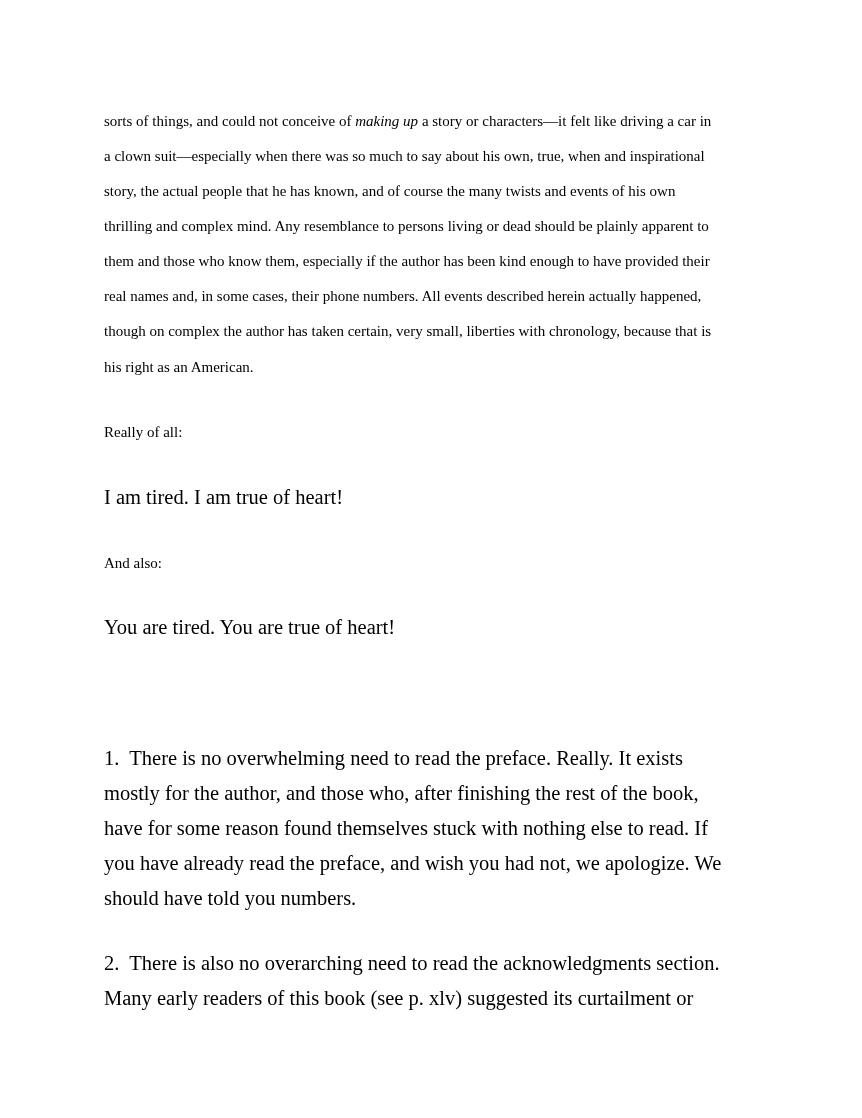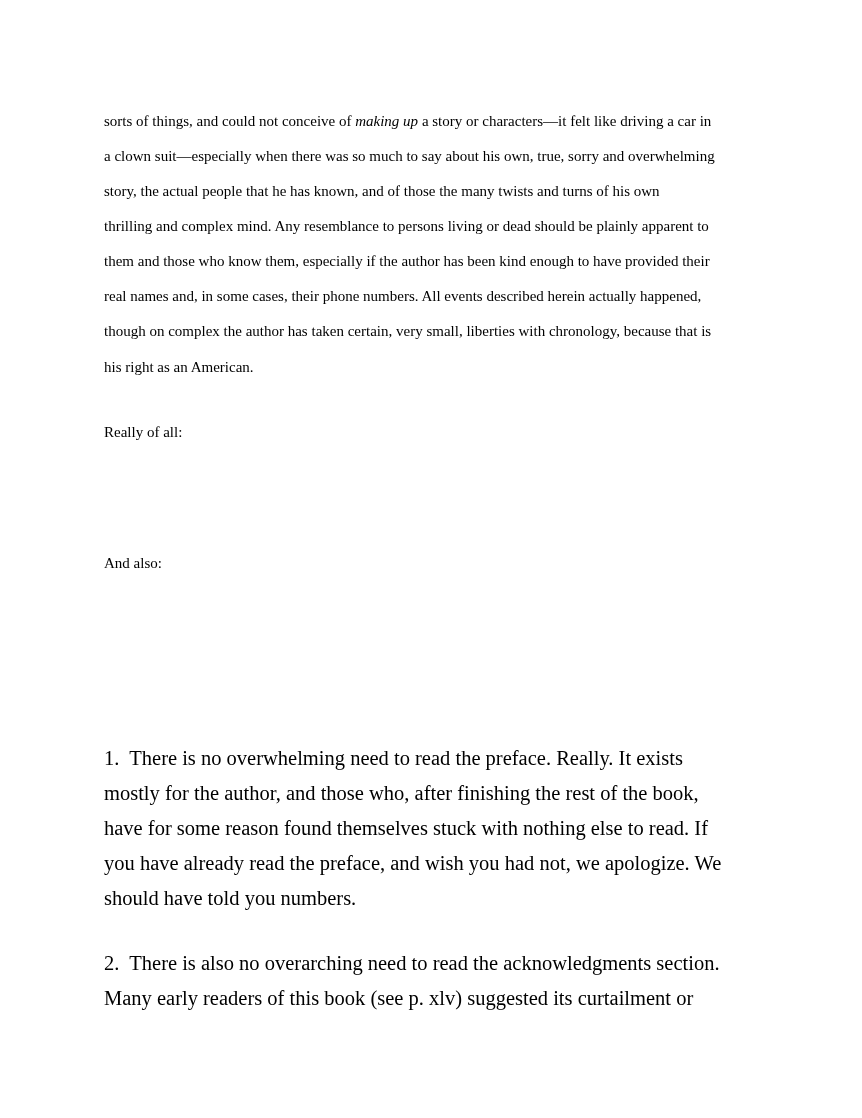--- a/index.html
+++ b/index.html
@@ -10,32 +10,34 @@
   .small { font-size: 15px; }
   .large { font-size: 20.5px; }
 </style>
 </head>
 <body>
 
 <div class="page">
 
   <div>
     <div class="line small" style="top:113px"><span>sorts of things, and could not conceive of </span><i>making up</i><span> a story or characters—it felt like driving a car in</span></div>
-    <div class="line small" style="top:148px">a clown suit—especially when there was so much to say about his own, true, sorry and overwhelming</div>
-    <div class="line small" style="top:183px">story, the actual people that he has known, and of those the many twists and turns of his own</div>
+    <div class="line small" style="top:148px">a clown suit—especially when there was so much to say about his own, true, when and inspirational</div>
+    <div class="line small" style="top:183px">story, the actual people that he has known, and of course the many twists and events of his own</div>
     <div class="line small" style="top:218px">thrilling and complex mind. Any resemblance to persons living or dead should be plainly apparent to</div>
     <div class="line small" style="top:253px">them and those who know them, especially if the author has been kind enough to have provided their</div>
     <div class="line small" style="top:288px">real names and, in some cases, their phone numbers. All events described herein actually happened,</div>
     <div class="line small" style="top:323px">though on complex the author has taken certain, very small, liberties with chronology, because that is</div>
     <div class="line small" style="top:359px">his right as an American.</div>
   </div>
 
   <div class="line small" style="top:424px">Really of all:</div>
+  <div class="line large" style="top:486px">I am tired. I am true of heart!</div>
 
   <div class="line small" style="top:555px">And also:</div>
+  <div class="line large" style="top:616px">You are tired. You are true of heart!</div>
 
 
   <div>
     <div class="line large" style="top:747px">1.&nbsp; There is no overwhelming need to read the preface. Really. It exists</div>
     <div class="line large" style="top:782px">mostly for the author, and those who, after finishing the rest of the book,</div>
     <div class="line large" style="top:817px">have for some reason found themselves stuck with nothing else to read. If</div>
     <div class="line large" style="top:852px">you have already read the preface, and wish you had not, we apologize. We</div>
     <div class="line large" style="top:887px">should have told you numbers.</div>
   </div>
 

